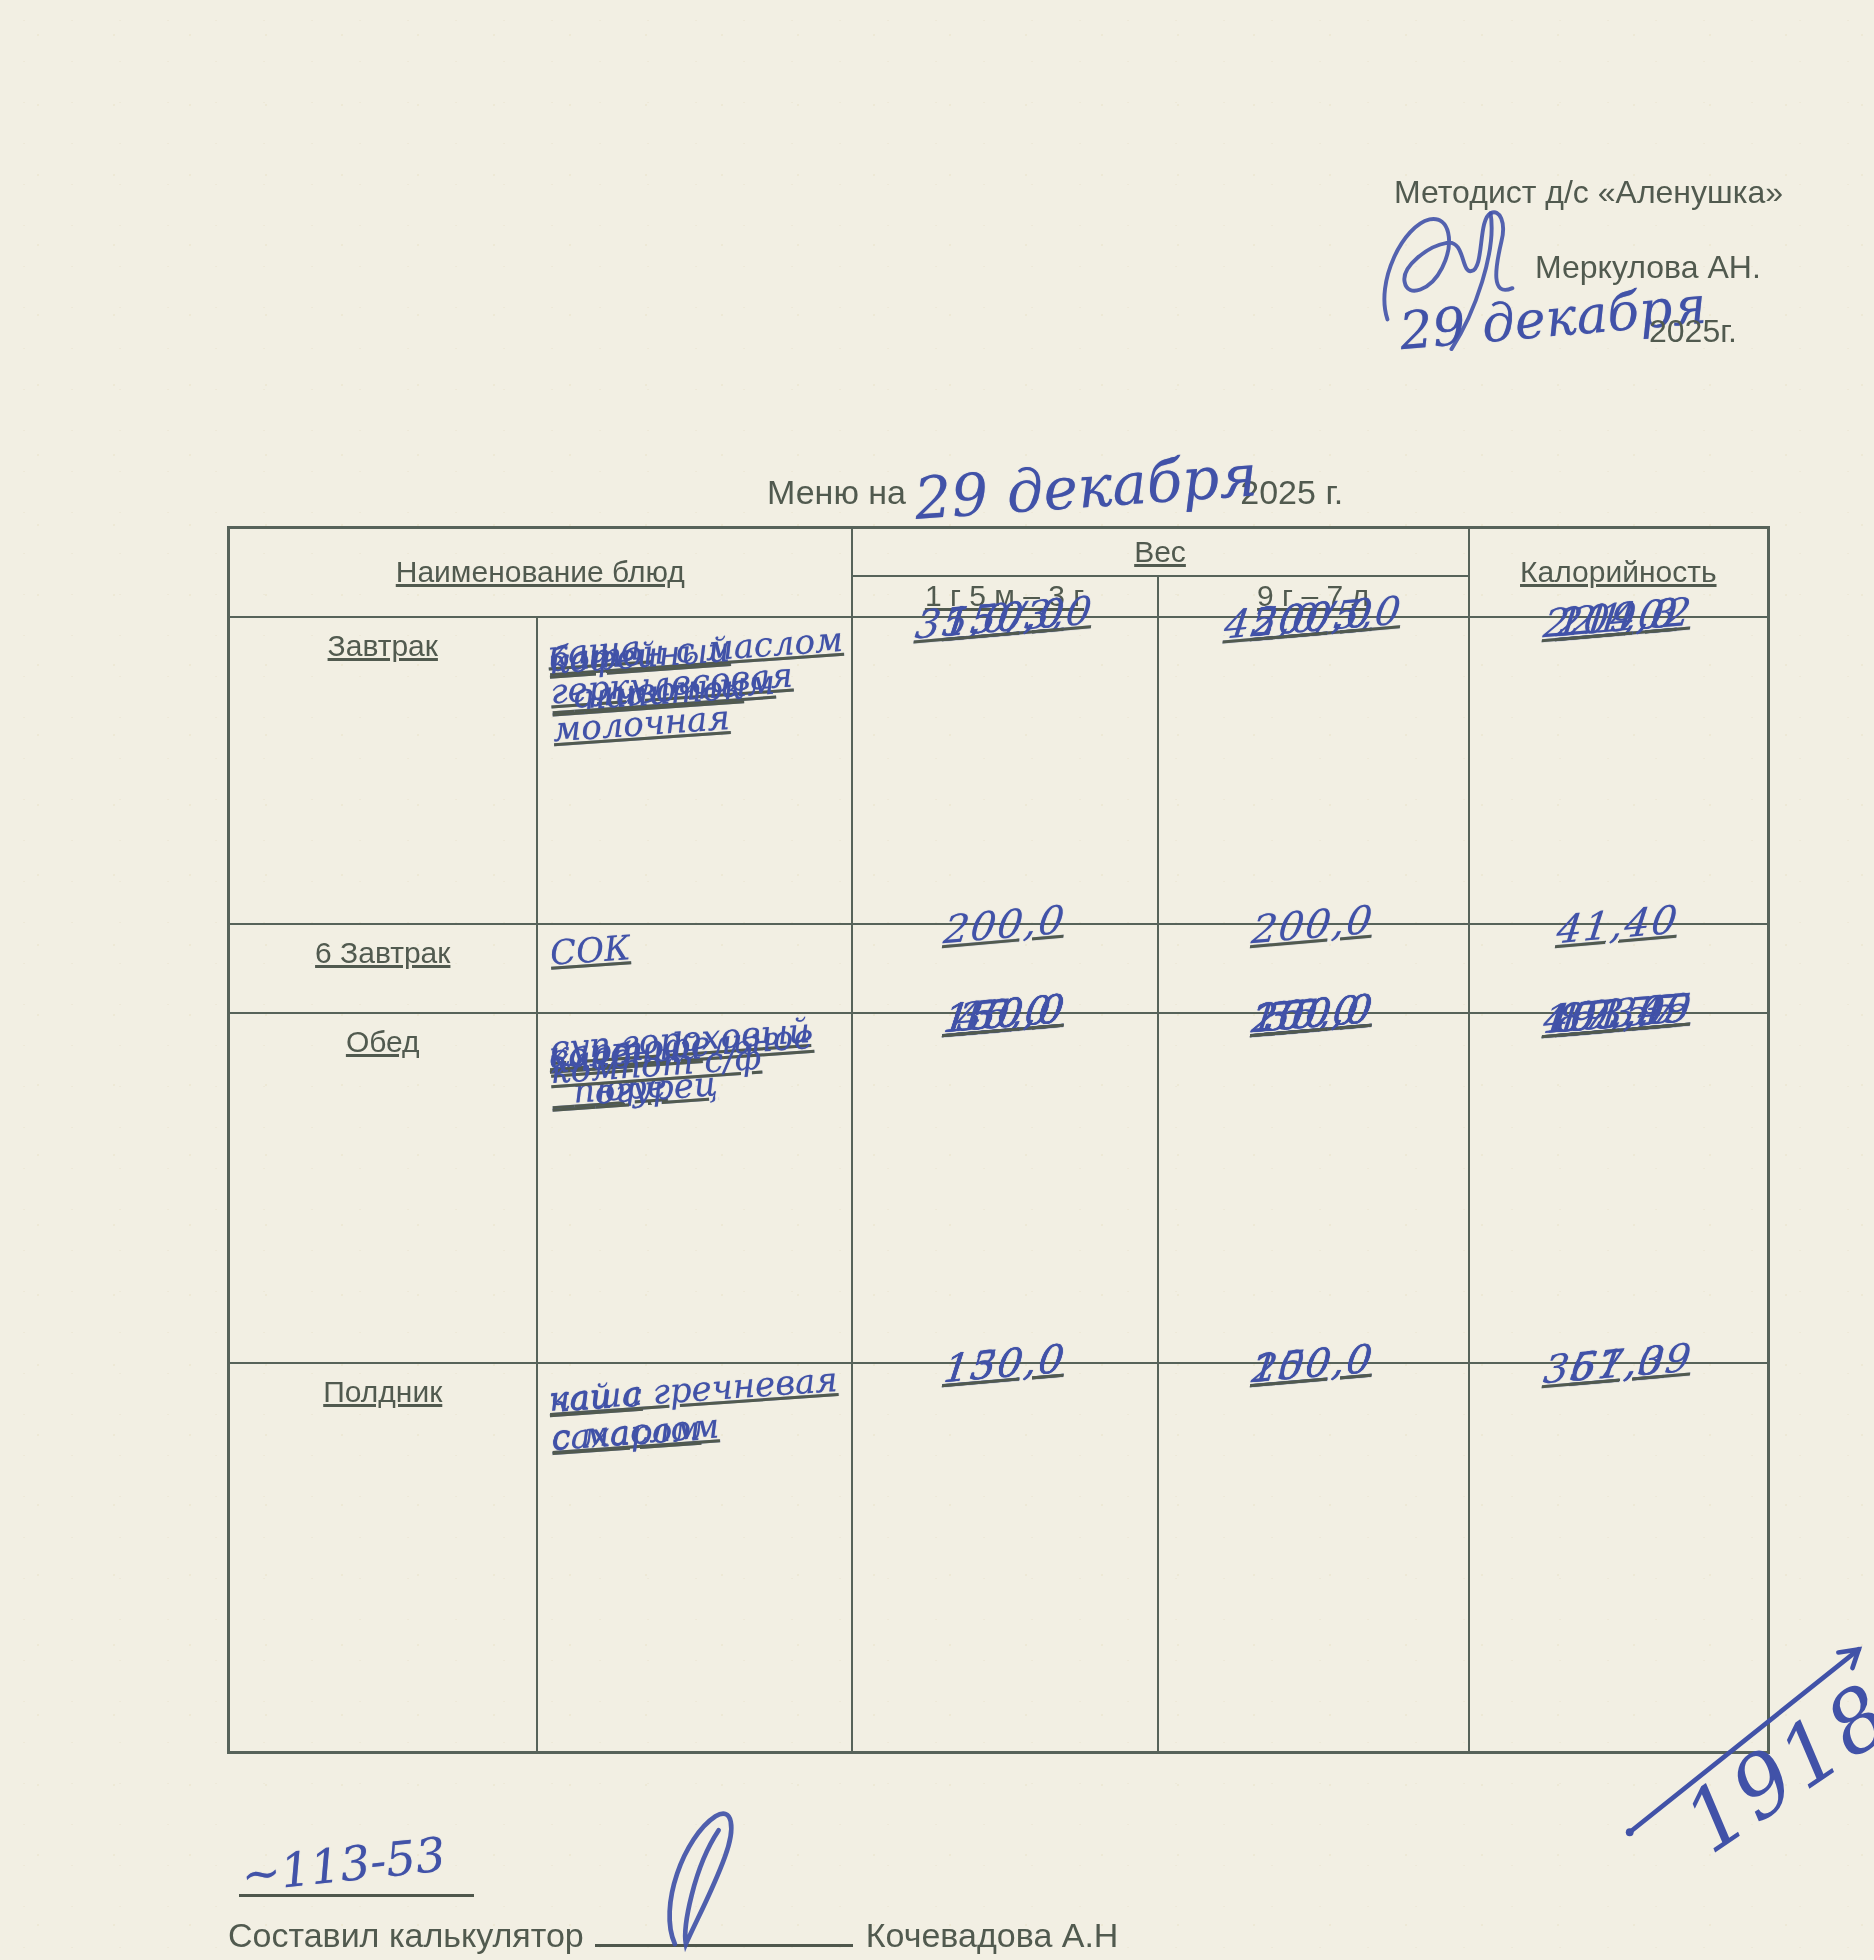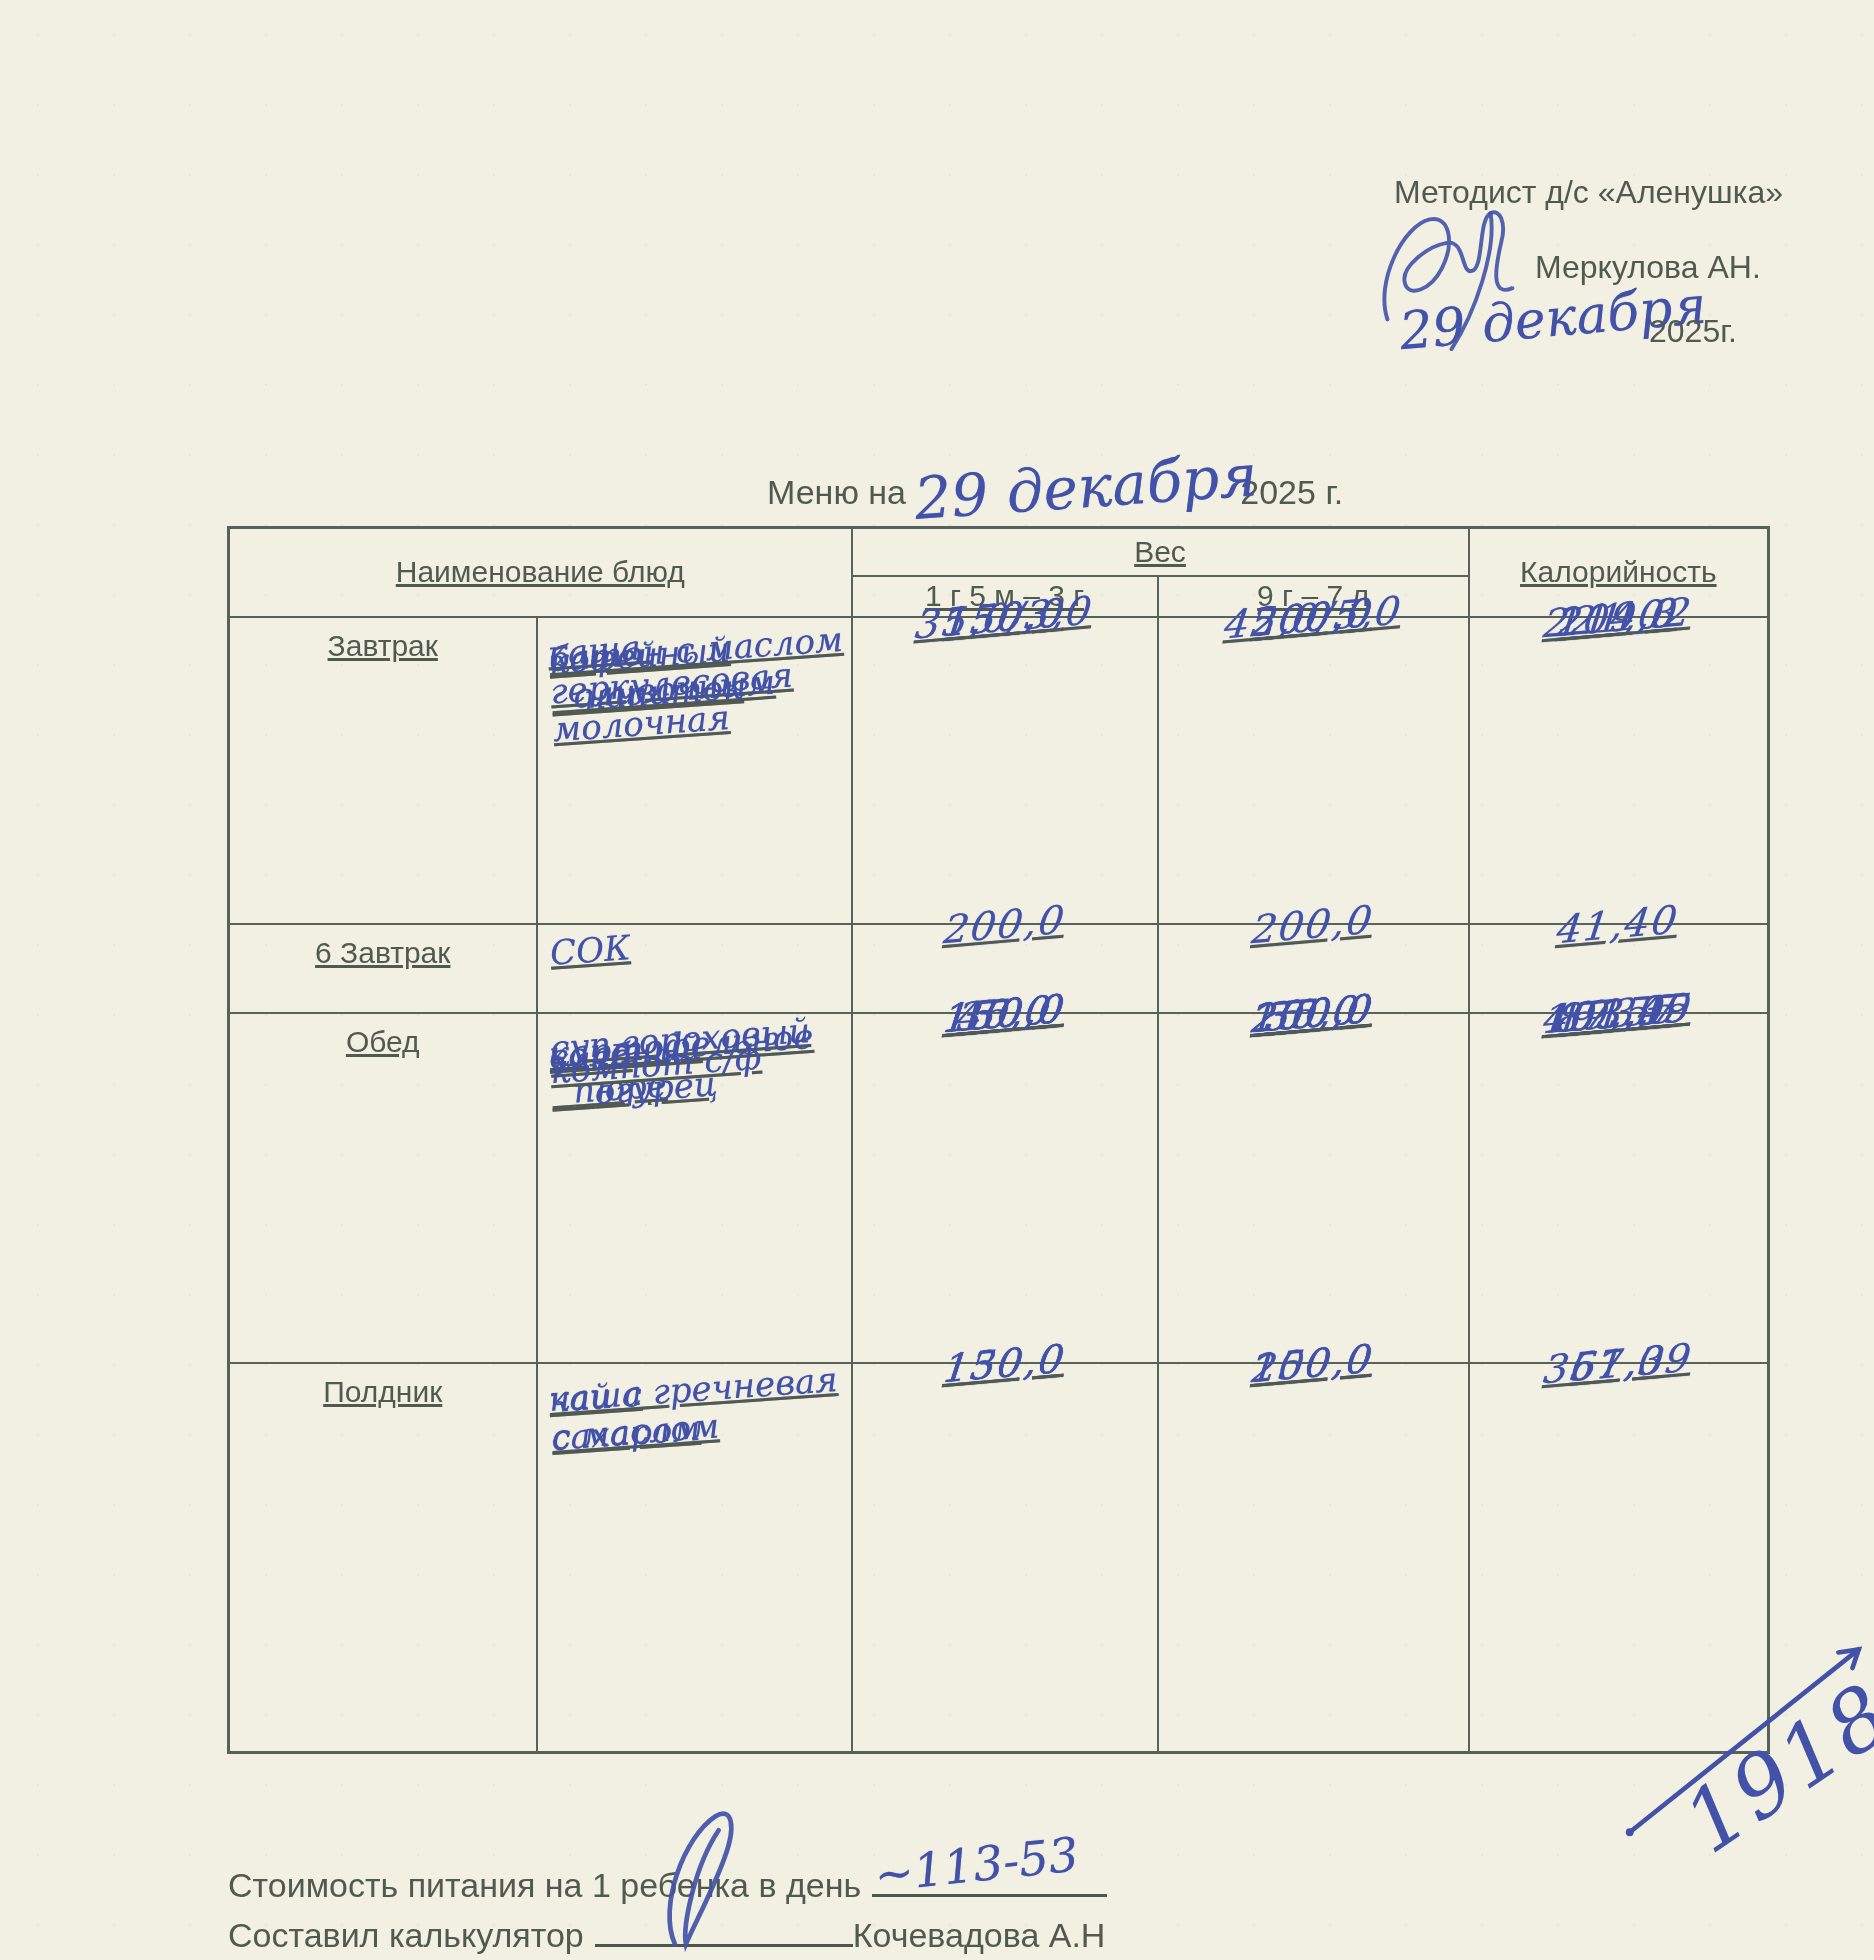--- a/index.html
+++ b/index.html
@@ -79,21 +79,21 @@
 
   
   .cost-line{position:absolute;left:228px;top:1866px;font-size:34px;white-space:nowrap;}
   .uline{display:inline-block;position:relative;border-bottom:3.9px solid #4f574c;vertical-align:baseline;}
   .cost-uline{width:235px;margin-left:11px;height:7.8px;}
   .cost-value{position:absolute;left:1.6px;bottom:1.6px;font-size:47px;transform:rotate(-6deg);white-space:nowrap;}
   .compiler-line{position:absolute;left:228px;top:1916px;font-size:34px;white-space:nowrap;}
   .compiler-uline{width:258px;margin-left:11px;height:7.8px;}
   .sig-calculator{position:absolute;left:55px;bottom:-6.3px;width:117px;height:145px;overflow:visible;}
   .sig-calculator path{fill:none;stroke:var(--ink);stroke-width:6;stroke-linecap:round;opacity:.92;}
-  .compiler-name{margin-left:0;}
+  .compiler-name{margin-left:13px;}
 
   
   .corner{position:absolute;left:1610px;top:1604px;width:270px;height:297px;overflow:visible;}
   .corner line, .corner polyline{stroke:var(--ink);stroke-width:6;fill:none;stroke-linecap:round;}
   .corner circle{fill:var(--ink);}
   .corner text{
     font-family:"DejaVu Serif", serif;font-style:italic;
     fill:var(--ink);font-size:108px;letter-spacing:4px;
   }
 </style>
@@ -349,21 +349,21 @@
             <div class="sub" style="flex: 150 1 0px;">
               <span class="hand val-text">61,3</span>
             </div>
           </div>
         </td>
       </tr>
     </tbody>
 </table>
 
 <div class="cost-line">
-  <span class="printed">Стоимость питания на 1 ребенка в  день</span><span class="uline cost-uline"><span class="cost-value hand">~113-53</span></span>
+  <span class="uline cost-uline"><span class="cost-value hand">~113-53</span></span>
 </div>
 
 <div class="compiler-line">
   <span class="printed">Составил калькулятор</span><span class="uline compiler-uline"><svg class="sig-calculator" viewBox="0 0 150 185">
       <path d="M32 178 C 10 130, 44 40, 84 14 C 106 1, 110 28, 96 66 C 80 110, 58 150, 46 178 C 42 156, 56 80, 88 32"></path>
     </svg></span><span class="printed compiler-name">Кочевадова А.Н</span>
 </div>
 
 <svg class="corner" viewBox="0 0 345 380">
   <circle cx="25" cy="292" r="5"></circle>

